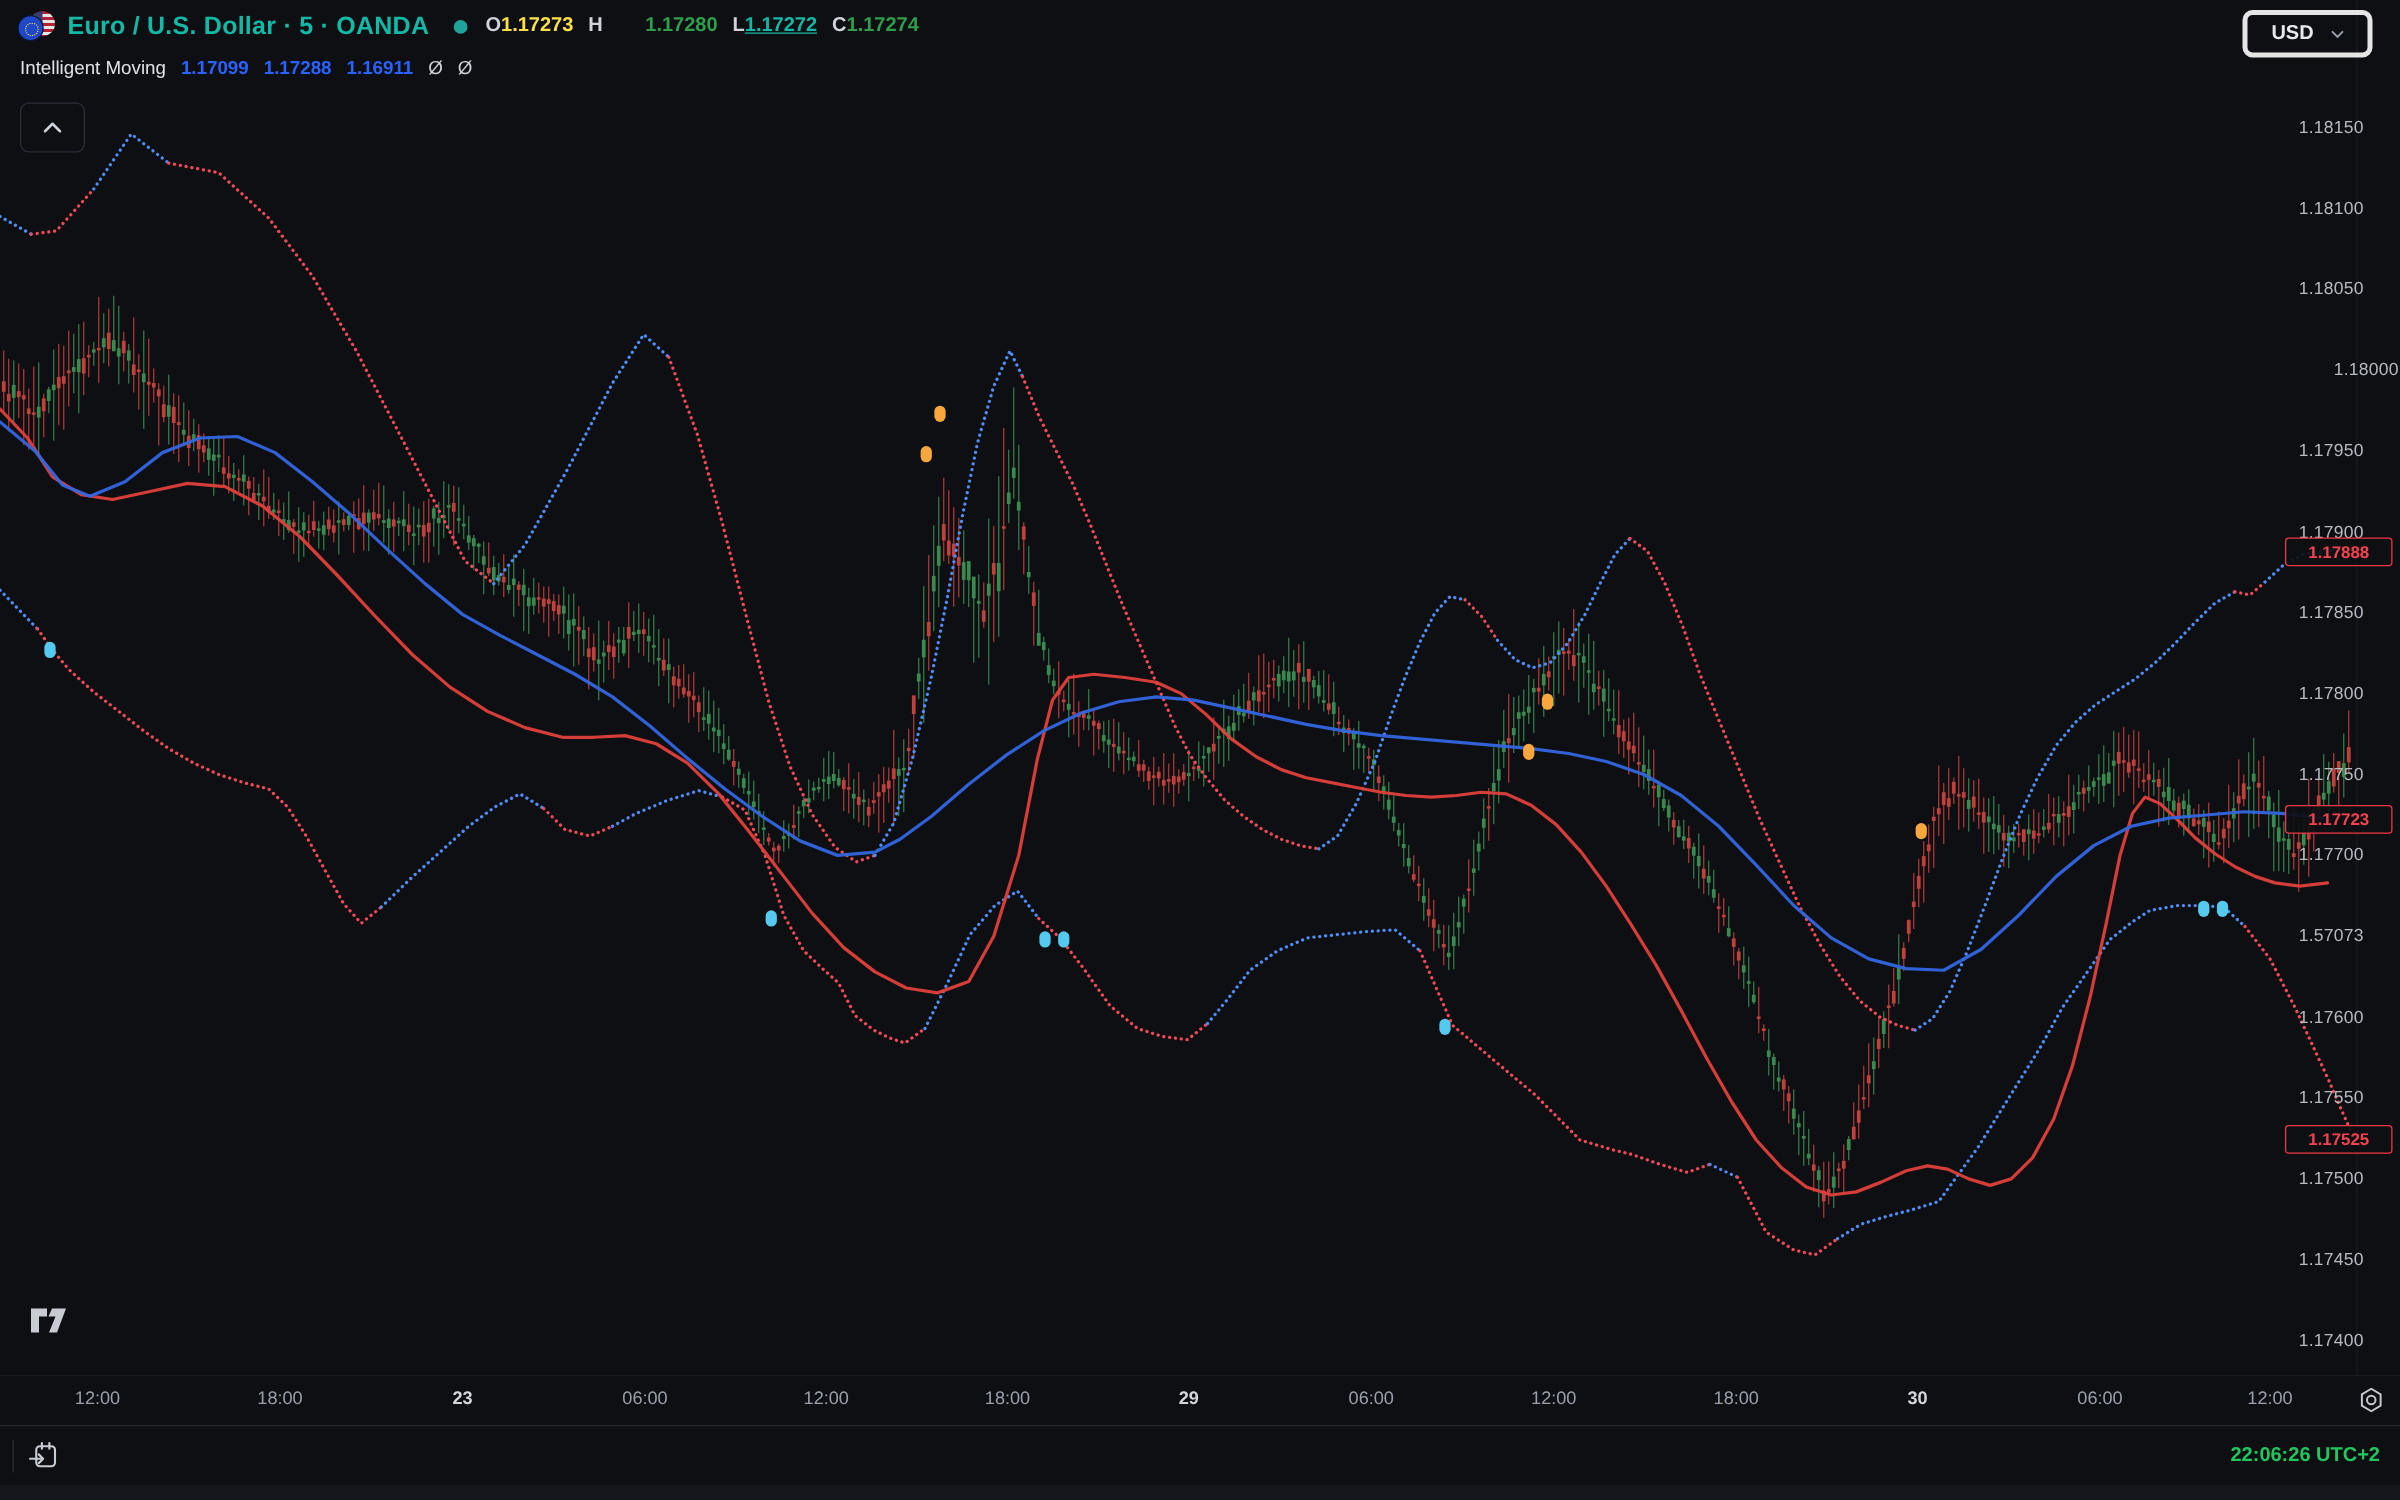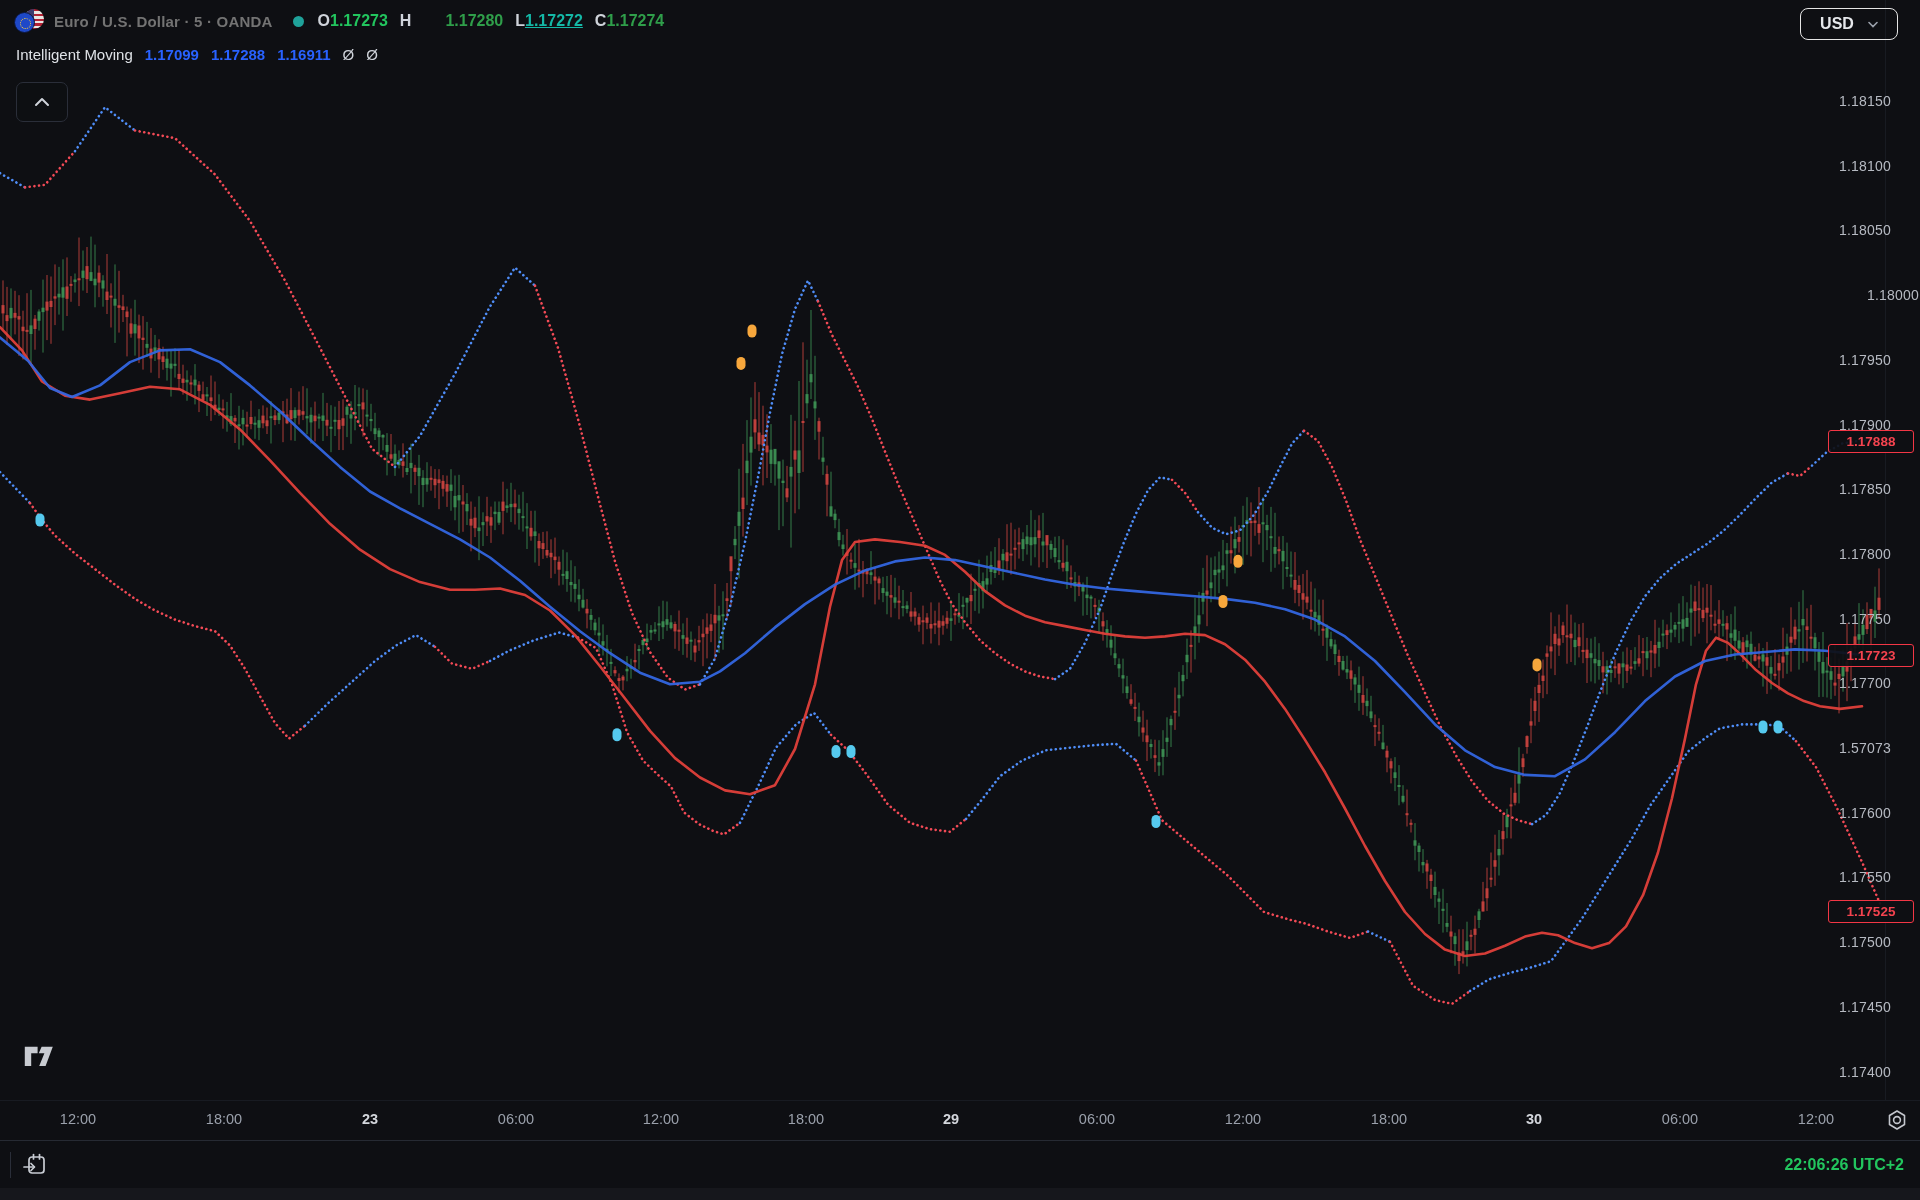--- a/index.html
+++ b/index.html
@@ -9,32 +9,32 @@
   
   #hdr{position:absolute;left:14px;top:8px;display:flex;align-items:center;gap:10px;z-index:5;}
   .pairflag{position:relative;width:30px;height:26px;flex:0 0 auto;}
   .flag-us{position:absolute;right:0;top:1px;width:20px;height:20px;border-radius:50%;
     background:repeating-linear-gradient(180deg,#b22234 0 2.4px,#e8e6e3 2.4px 4.8px);overflow:hidden;}
   .flag-us:before{content:"";position:absolute;left:0;top:0;width:10px;height:10px;background:#3c3b6e;}
   .flag-eu{position:absolute;left:0;top:4px;width:21px;height:21px;border-radius:50%;
     background:#1e48c8;border:1px solid #0d1638;box-sizing:border-box;}
   .flag-eu:after{content:"";position:absolute;left:5px;top:5px;width:9px;height:9px;border-radius:50%;
     border:1.6px dotted #ffd23e;}
-  .title{color:#737373;font-size:15px;font-weight:700;letter-spacing:.2px;white-space:nowrap;}
+  .title{color:#14b8a6;font-size:20px;font-weight:700;letter-spacing:.2px;white-space:nowrap;}
   .tealdot{width:11px;height:11px;border-radius:50%;background:#1fa29a;margin:0 4px 0 10px;}
   .ohlc{display:flex;gap:12px;font-size:16px;white-space:nowrap;}
   .ohlc .k{color:#cfd3da;font-weight:700;}
   .ohlc .v{font-weight:600;}
   #row2{position:absolute;left:16px;top:46px;display:flex;align-items:center;gap:12px;z-index:5;font-size:15px;}
   #row2 .ind{color:#dfe2e7;}
   #row2 .iv{font-weight:600;}
   #row2 .nul{color:#cfd3da;font-size:15px;}
   #collapse{position:absolute;left:16px;top:82px;width:50px;height:38px;border:1px solid #2a2e39;
     border-radius:7px;display:flex;align-items:center;justify-content:center;z-index:5;cursor:pointer;background:rgba(14,15,19,.6);}
-  #usdbtn{position:absolute;right:22px;top:8px;height:30px;min-width:96px;border:1px solid #e5e5e5;border-radius:8px;
+  #usdbtn{position:absolute;right:22px;top:8px;height:30px;min-width:96px;border:4px solid #e5e5e5;border-radius:8px;
     display:flex;align-items:center;justify-content:center;gap:14px;color:#e6e8ec;font-size:16px;font-weight:700;z-index:6;cursor:pointer;}
   
   #priceAxis{position:absolute;left:1885px;top:0;width:35px;height:1100px;border-left:1px solid #181b22;z-index:4;}
   .ptick{position:absolute;left:-47px;width:80px;color:#b6bac2;font-size:14px;letter-spacing:.2px;}
   .plabel{position:absolute;left:-58px;width:84px;height:21px;border:1px solid #f23645;border-radius:3px;
     background:rgba(14,15,19,.92);color:#f4434f;font-size:13.5px;font-weight:600;display:flex;align-items:center;justify-content:center;z-index:5;}
   #timeAxis{position:absolute;left:0;top:1100px;width:1920px;height:40px;border-top:1px solid #181b22;z-index:4;}
   .ttick{position:absolute;top:10px;transform:translateX(-50%);font-size:14.5px;color:#9aa0ab;}
   .ttick.day{color:#d3d6dc;font-weight:600;}
   #gear{position:absolute;right:12px;top:8px;cursor:pointer;}
@@ -580,21 +580,21 @@
     </svg>
 
   <div id="hdr">
     <div class="pairflag">
       <div class="flag-us"></div>
         <div class="flag-eu"></div>
     </div>
     <div class="title">Euro / U.S. Dollar · 5 · OANDA</div>
     <div class="tealdot"></div>
     <div class="ohlc">
-      <span><span class="k">O</span><span class="v ohlc-v" style="color: #22c55e;">1.17273</span></span>
+      <span><span class="k">O</span><span class="v ohlc-v" style="color: #fde047;">1.17273</span></span>
       <span><span class="k">H</span><span class="v ohlc-v" style="color: rgb(47, 158, 74); padding-left: 34px;">1.17280</span></span>
       <span><span class="k">L</span><span class="v ohlc-v" style="color: #14b8a6; text-decoration: underline;">1.17272</span></span>
       <span><span class="k">C</span><span class="v ohlc-v" style="color: rgb(47, 158, 74);">1.17274</span></span>
     </div>
   </div>
 
   <div id="row2">
     <span class="ind">Intelligent Moving</span>
     <span class="iv ind-v" style="color: rgb(41, 98, 255);">1.17099</span>
     <span class="iv ind-v" style="color: rgb(41, 98, 255);">1.17288</span>

